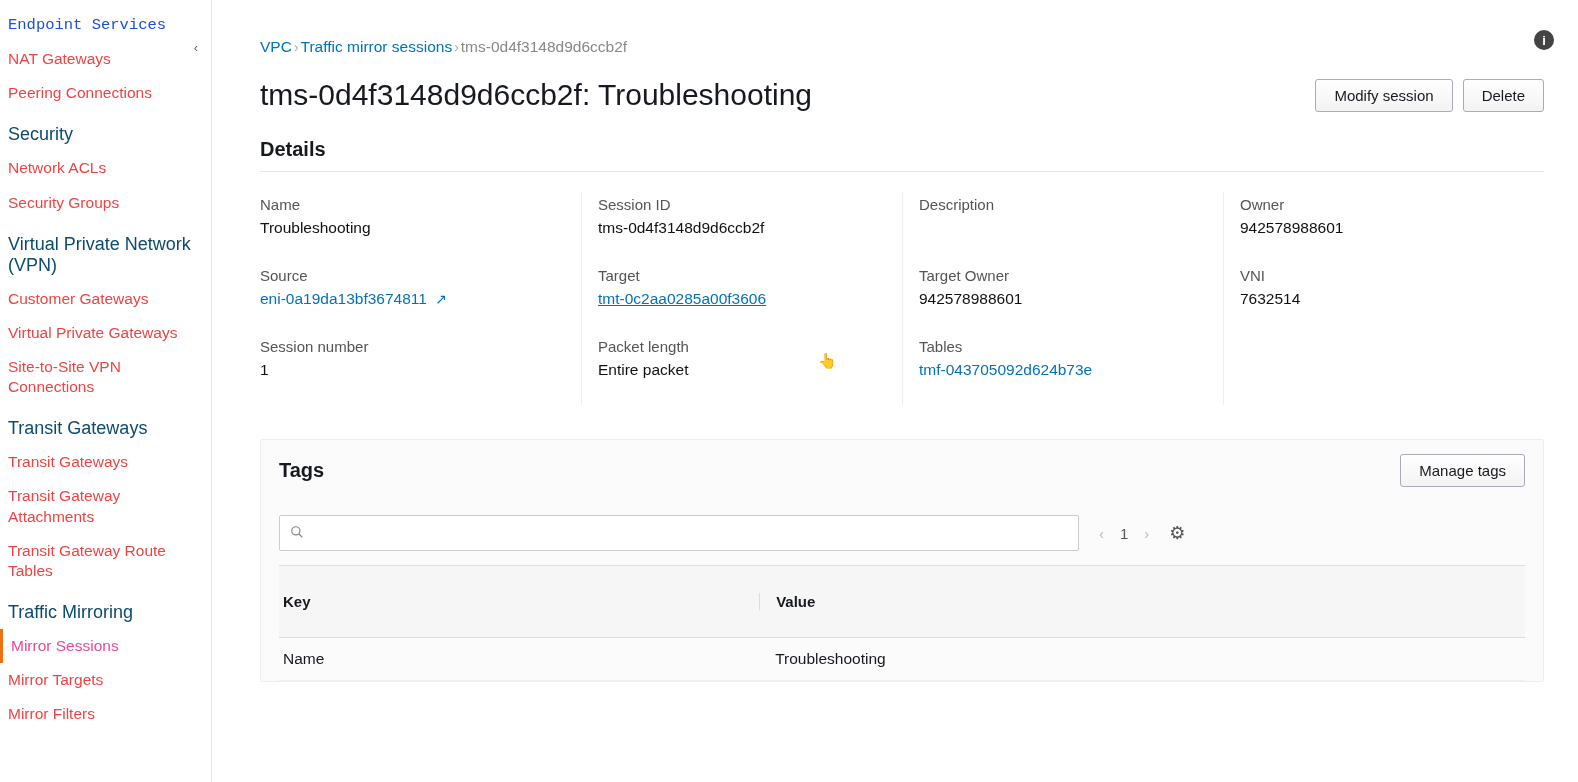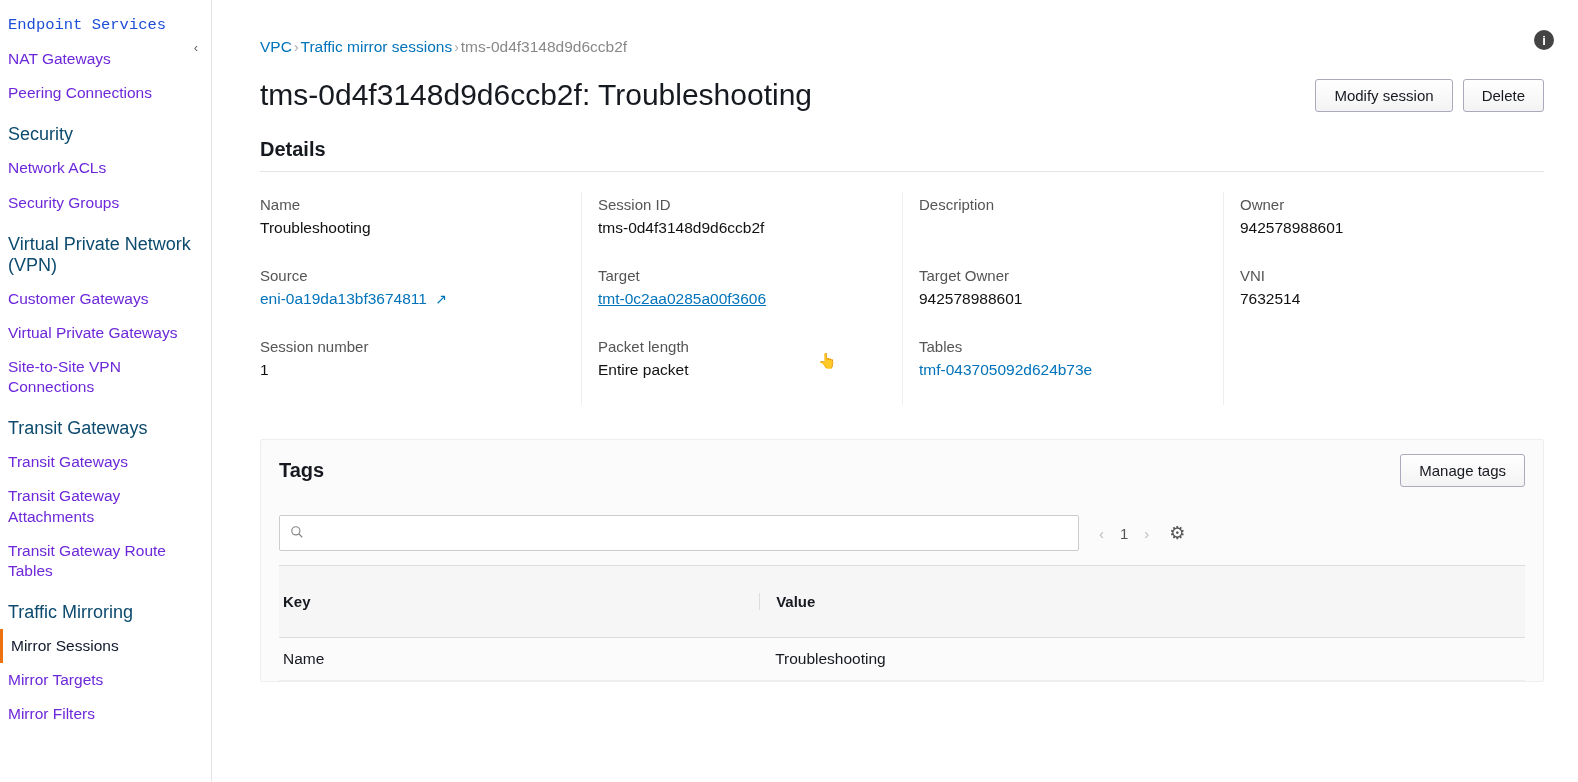--- a/index.html
+++ b/index.html
@@ -29,34 +29,34 @@
     top: 38px;
     width: 18px; height: 18px;
     border-radius: 3px;
     display: flex; align-items: center; justify-content: center;
     font-size: 13px; color: #666;
     cursor: pointer;
   }
   .side-item {
     padding: 7px 14px 7px 8px;
     font-size: 15.5px;
-    color: #6d28d9;
+    color: #ef4444;
     cursor: pointer;
     line-height: 1.3;
   }
   .side-item.cut { color: #1d4ed8; font-family: Liberation Mono, monospace; }
   .side-heading {
     padding: 14px 8px 6px 8px;
     font-size: 18px;
     color: #0c4a6e;
     font-weight: 400;
   }
   .side-item.active {
     border-left: 3px solid #ec7211;
-    color: #0f172a;
+    color: #ec4899;
   }
 
   .main {
     flex: 1;
     padding: 38px 34px 0 48px;
     position: relative;
     overflow: auto;
   }
   .info-icon {
     position: absolute;

